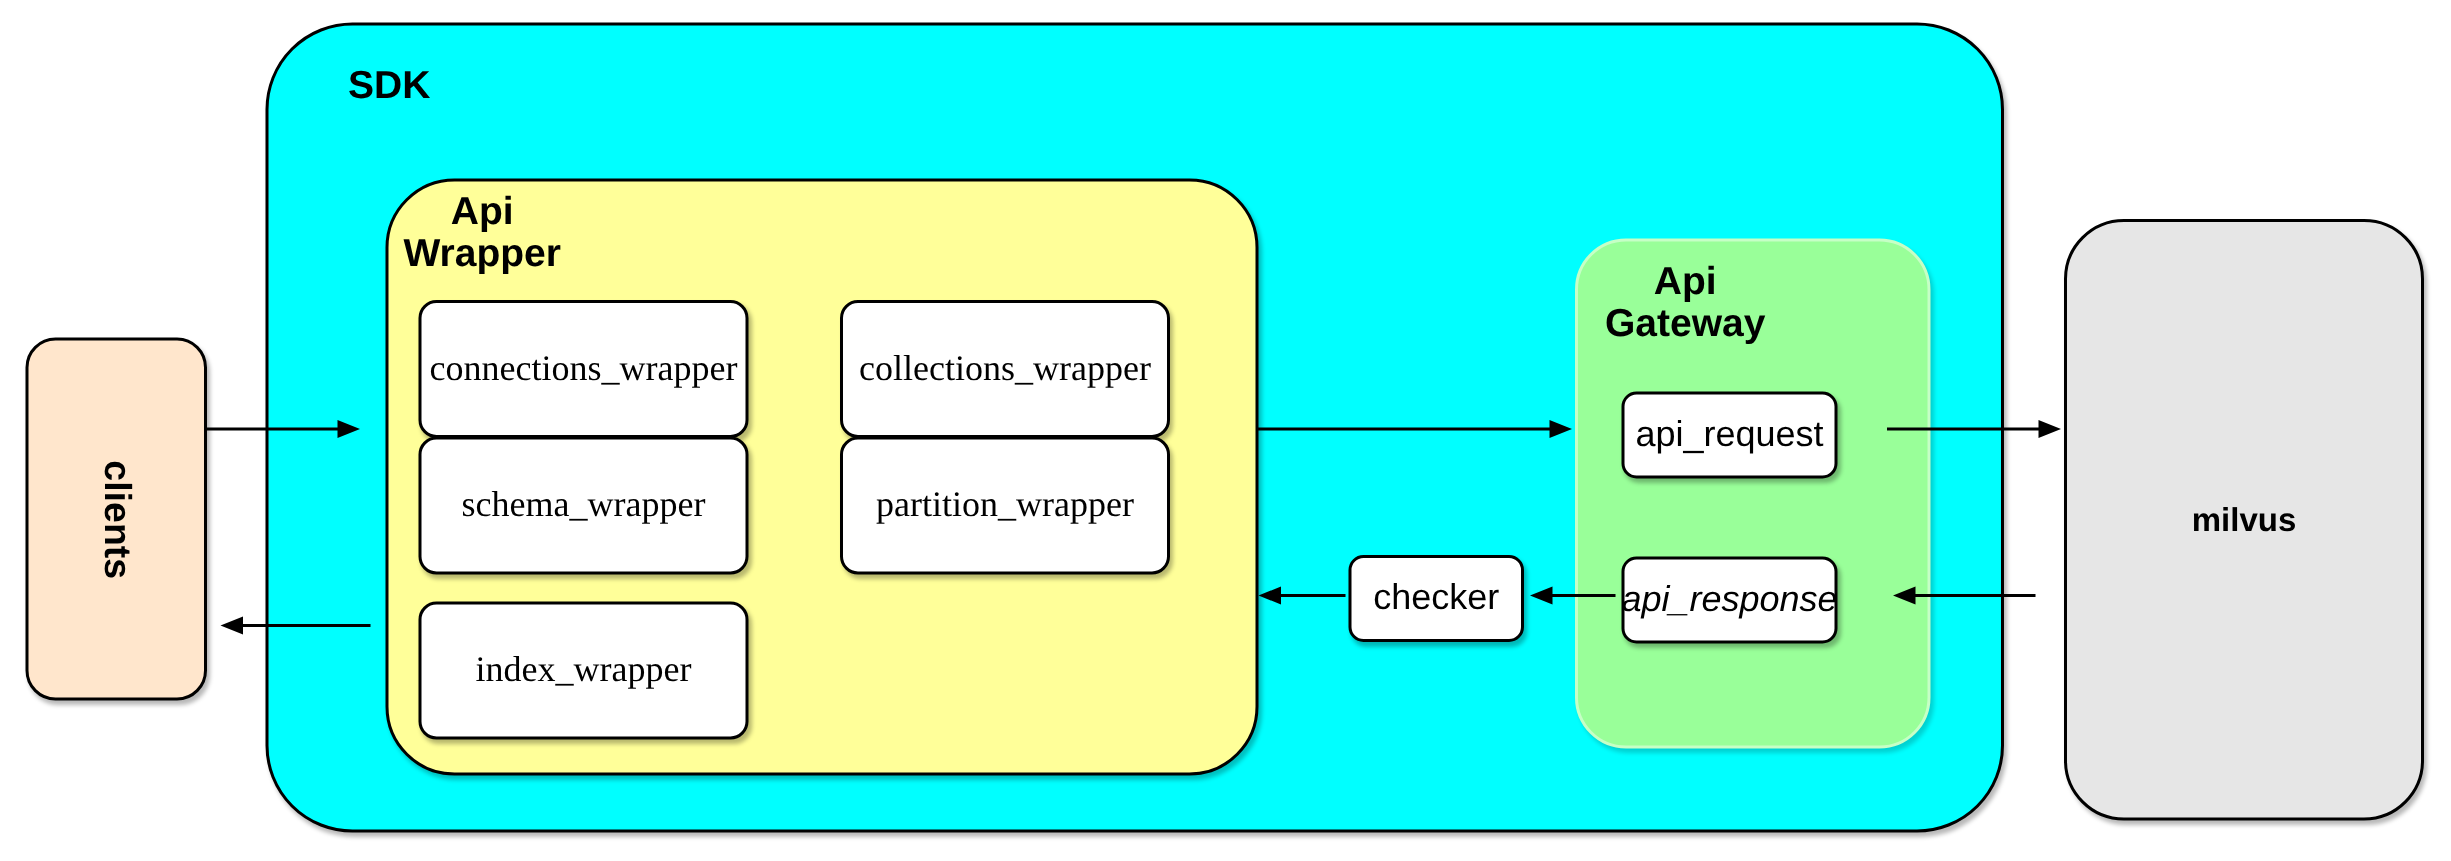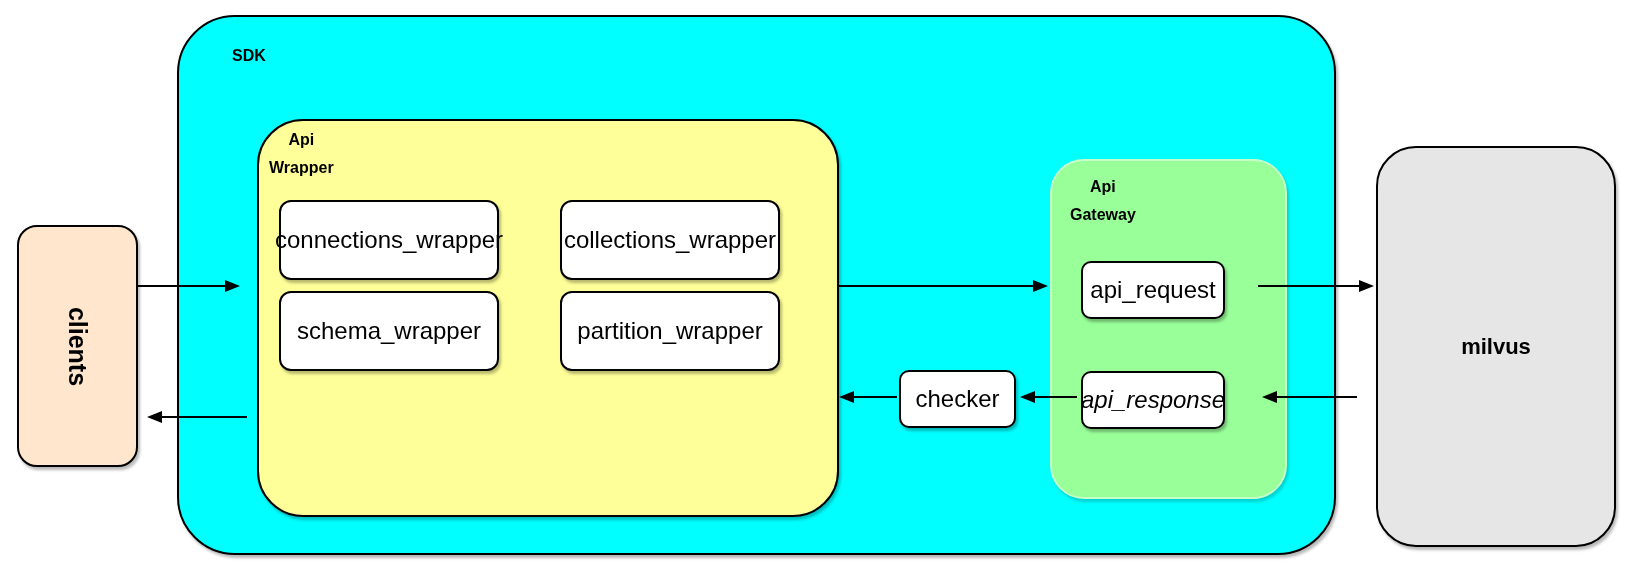--- a/index.html
+++ b/index.html
@@ -35,21 +35,21 @@
     white-space: nowrap;
   }
   .sdk {
     left: 177px; top: 15px; width: 1159px; height: 540px;
     border-radius: 58px;
     background: var(--c-sdk, #00ffff);
   }
   .group-label {
     position: absolute;
     font-weight: bold;
-    font-size: 16px;
+    font-size: 26px;
     line-height: 28px;
     text-align: center;
     white-space: pre-line;
   }
   .sdk-label { left: 53px; top: 25px; }
   .api-wrapper {
     position: absolute;
     left: 78px; top: 102px; width: 582px; height: 398px;
     box-sizing: border-box;
     border: 2px solid var(--c-ink, #000);
@@ -72,21 +72,21 @@
     position: absolute;
     box-sizing: border-box;
     border: 2px solid var(--c-ink, #000);
     border-radius: 12px;
     background: var(--c-node, #ffffff);
     display: flex; align-items: center; justify-content: center;
     font-size: 24px;
     box-shadow: 2px 3px 3px rgba(0,0,0,0.28);
   }
   
-  .w-box { width: 220px; height: 80px; }
+  .w-box { width: 220px; height: 92px; font-family: Liberation Serif, serif; }
   .w-r1 { top: 79px; }  .w-r2 { top: 170px; }  .w-r3 { top: 280px; }
   .w-c1 { left: 20px; } .w-c2 { left: 301px; }
   
   .g-box { width: 144px; height: 58px; left: 29px; border-radius: 10px; }
   .g-r1 { top: 100px; } .g-r2 { top: 210px; font-style: italic; }
   
   .checker {
     left: 720px; top: 353px; width: 117px; height: 58px;
     border-radius: 10px;
   }
@@ -134,20 +134,23 @@
         </div>
       <div class="node w-box w-r1 w-c2">
           <span>collections_wrapper</span>
         </div>
       <div class="node w-box w-r2 w-c1">
           <span>schema_wrapper</span>
         </div>
       <div class="node w-box w-r2 w-c2">
           <span>partition_wrapper</span>
         </div>
+      <div class="node w-box w-r3 w-c1">
+          <span>index_wrapper</span>
+        </div>
     </div>
 
     <div class="node checker">
       <span>checker</span>
     </div>
 
     <div class="api-gateway">
       <div class="group-label api-gateway-label">Api
 Gateway</div>
       <div class="node g-box g-r1">

